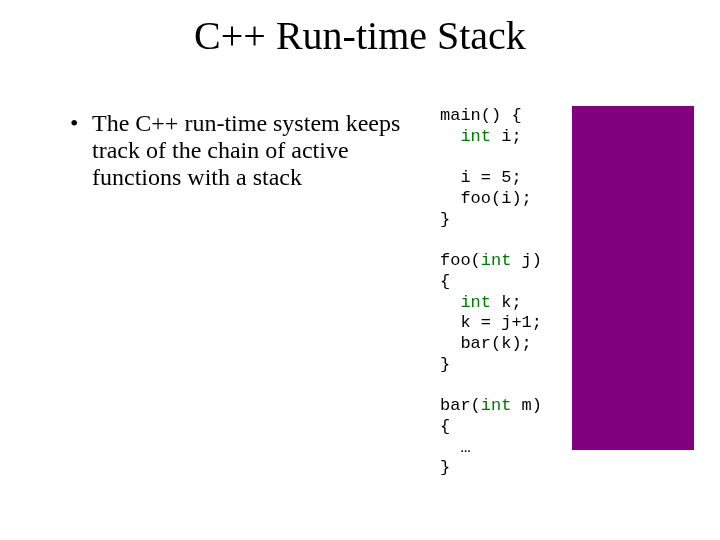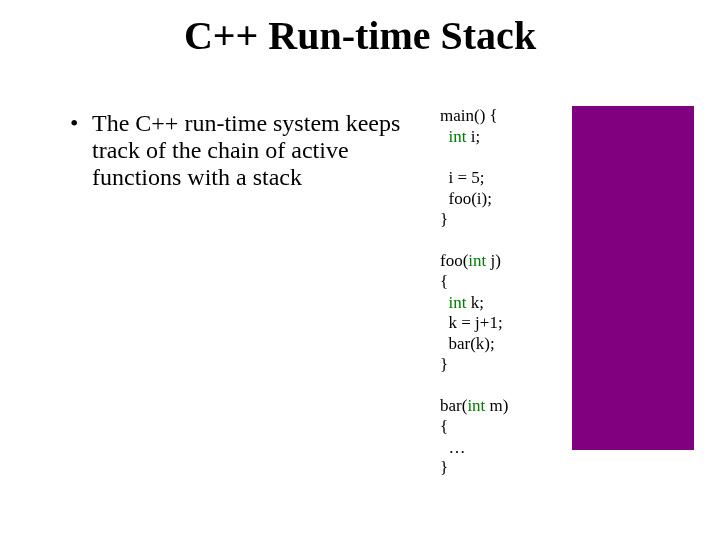--- a/index.html
+++ b/index.html
@@ -17,21 +17,21 @@
     width: 720px;
     height: 540px;
   }
   .title {
     position: absolute;
     top: 12px;
     left: 0;
     width: 720px;
     text-align: center;
     font-size: 40px;
-    font-weight: 700;
+    font-weight: 400;
   }
   .body-text {
     position: absolute;
     top: 110px;
     left: 70px;
     width: 350px;
     font-size: 24px;
     line-height: 1.12;
   }
   .bullet-row {
@@ -43,21 +43,21 @@
     flex: 0 0 22px;
     text-align: left;
     font-size: 24px;
     line-height: 1.12;
   }
   .code-block {
     position: absolute;
     top: 106px;
     left: 440px;
     width: 130px;
-    font-family: Liberation Serif, serif;
+    font-family: Liberation Mono, monospace;
     font-size: 17px;
     line-height: 1.22;
     white-space: pre;
     color: #000;
   }
   .kw { color: #007a00; } 
   .stack-box {
     position: absolute;
     top: 106px;
     left: 572px;

